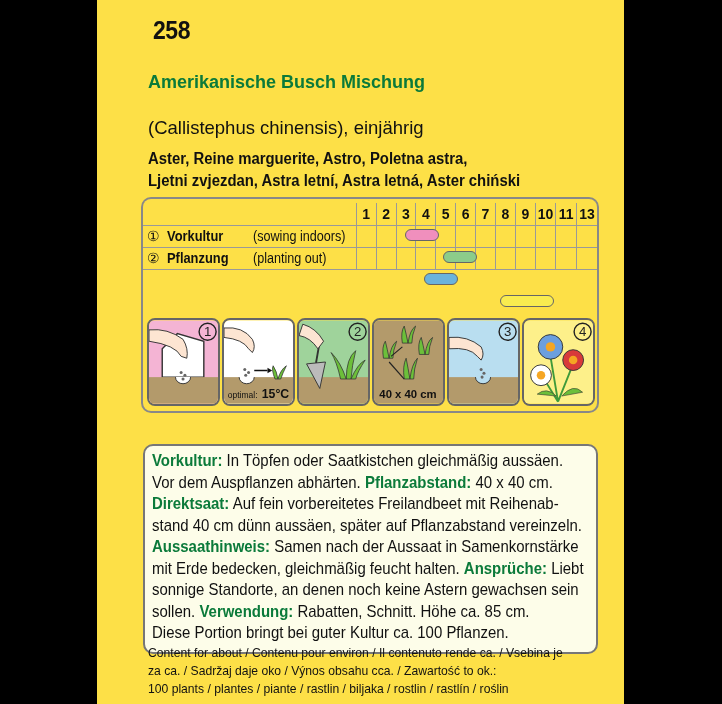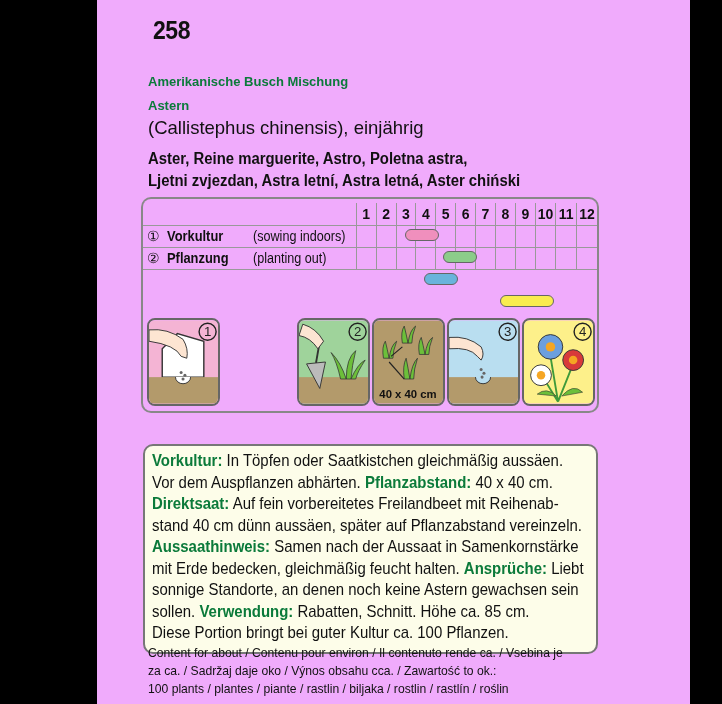--- a/index.html
+++ b/index.html
@@ -1,20 +1,20 @@
 <!DOCTYPE html>
 <html><head>
 <meta charset="utf-8">
 <style>
   * { box-sizing: border-box; margin: 0; padding: 0; }
   html, body { width: 722px; height: 704px; background: #000; overflow: hidden; }
   body { position: relative; font-family: "Liberation Sans", sans-serif; }
-  .page { position: absolute; left: 97px; top: 0; width: 593px; height: 704px; background: #f0abfc; }
+  .page { position: absolute; left: 97px; top: 0; width: 527px; height: 704px; background: #fde047; }
   .num { position: absolute; left: 56px; top: 16px; font-size: 25px; font-weight: bold; color: #111; letter-spacing: -0.5px; transform: scaleX(0.92); transform-origin: left; }
-  .title { position: absolute; left: 51px; top: 70px; font-size: 13px; font-weight: bold; color: #0b7a3a; line-height: 24px; }
+  .title { position: absolute; left: 51px; top: 70px; font-size: 18px; font-weight: bold; color: #0b7a3a; line-height: 24px; }
   .latin { position: absolute; left: 51px; top: 117px; font-size: 18.5px; color: #111; }
   .common { position: absolute; left: 51px; top: 148px; font-size: 16px; font-weight: bold; color: #111; line-height: 22px; transform: scaleX(0.93); transform-origin: left; white-space: nowrap; }
 
   .cal { position: absolute; left: 44px; top: 197px; width: 458px; height: 124px; border: 2px solid #888; border-bottom: none; border-radius: 10px 10px 0 0; }
   .cal table { position: absolute; left: 0; top: 4px; border-collapse: collapse; }
   .cal td { border: 1px solid #999; height: 22px; padding: 0; }
   .cal td.lbl { width: 199px; border-left: none; font-size: 14px; color: #111; white-space: nowrap; padding-left: 4px; margin-top: 40px; }
   .cal td.mo { width: 21px; text-align: center; font-size: 14px; font-weight: bold; color: #111; }
   .cal tr.head td { border-top: none; }
   .cal tr.head td.lbl { border-bottom: 1px solid #999; }
@@ -36,21 +36,20 @@
   .foot { position: absolute; left: 51px; top: 644px; font-size: 13.5px; line-height: 18px; color: #111; white-space: nowrap; transform: scaleX(0.9); transform-origin: left; }
 </style>
 </head>
 <body>
 
 <div class="page">
 
   <div class="num">258</div>
   <div class="title">
     <div>Amerikanische Busch Mischung</div>
-    <div>Astern</div>
   </div>
   <div class="latin">(Callistephus chinensis), einjährig</div>
   <div class="common">
     <div>Aster, Reine marguerite, Astro, Poletna astra,</div>
     <div>Ljetni zvjezdan, Astra letní, Astra letná, Aster chiński</div>
   </div>
 
   <div class="cal">
     <table>
       <tbody>
@@ -60,21 +59,21 @@
         <td class="mo">2</td>
         <td class="mo">3</td>
         <td class="mo">4</td>
         <td class="mo">5</td>
         <td class="mo">6</td>
         <td class="mo">7</td>
         <td class="mo">8</td>
         <td class="mo">9</td>
         <td class="mo">10</td>
         <td class="mo">11</td>
-        <td class="mo">12</td>
+        <td class="mo">13</td>
       </tr>
       <tr>
         <td class="lbl"><span class="circ">①</span><span class="b">Vorkultur</span><span class="e">(sowing indoors)</span></td>
         <td class="mo"></td>
             <td class="mo"></td>
             <td class="mo"></td>
             <td class="mo"></td>
             <td class="mo"></td>
             <td class="mo"></td>
             <td class="mo"></td>
@@ -119,20 +118,36 @@
         <path d="M28 60 a8 7 0 0 0 16 0" fill="#fff" stroke="#333" stroke-width="1"></path>
         <circle cx="34" cy="55" r="1.6" fill="#666"></circle>
           <circle cx="38" cy="58" r="1.6" fill="#666"></circle>
           <circle cx="36" cy="62" r="1.6" fill="#666"></circle>
         <path d="M0 10 Q20 8 36 20 Q42 30 40 40 L34 38 Q28 26 0 22 Z" fill="#fde5d2" stroke="#333" stroke-width="1"></path>
         <circle cx="62" cy="12" r="9" fill="none" stroke="#222" stroke-width="1.5"></circle>
         <text x="62" y="17" font-size="14" text-anchor="middle" font-family="Liberation Sans, sans-serif" fill="#222">1</text>
       </svg>
     </div>
 
+    <div class="pic" style="left:79px">
+      <svg viewBox="0 0 73 88">
+        <rect width="73" height="88" fill="#fff"></rect>
+        <rect y="60" width="73" height="28" fill="#b39a6b"></rect>
+        <path d="M16 60 a8 7 0 0 0 16 0" fill="#fff" stroke="#333" stroke-width="1"></path>
+        <circle cx="22" cy="52" r="1.6" fill="#666"></circle>
+          <circle cx="26" cy="55" r="1.6" fill="#666"></circle>
+          <circle cx="23" cy="58" r="1.6" fill="#666"></circle>
+        <line x1="32" y1="53" x2="46" y2="53" stroke="#111" stroke-width="1.5"></line>
+        <path d="M46 50 L51 53 L46 56 Z" fill="#111"></path>
+        <path d="M54 62 Q50 52 52 48 Q56 54 57 62 Q60 52 66 48 Q62 56 60 62 Z" fill="#6cbf3a" stroke="#333" stroke-width="0.8"></path>
+        <path d="M0 8 Q20 6 30 20 Q34 28 30 34 L26 30 Q20 20 0 18 Z" fill="#fde5d2" stroke="#333" stroke-width="1"></path>
+        <text x="4" y="82" font-size="9" font-family="Liberation Sans, sans-serif" fill="#111">optimal:</text>
+        <text x="40" y="82" font-size="13" font-weight="bold" font-family="Liberation Sans, sans-serif" fill="#111">15°C</text>
+      </svg>
+    </div>
 
     <div class="pic" style="left:154px">
       <svg viewBox="0 0 73 88">
         <rect width="73" height="88" fill="#9fd39b"></rect>
         <rect y="60" width="73" height="28" fill="#b39a6b"></rect>
         <path d="M44 62 Q40 44 34 34 Q44 44 50 62 Q50 40 60 32 Q56 48 55 62 Q62 46 70 42 Q62 54 60 62 Z" fill="#6cbf3a" stroke="#333" stroke-width="0.8"></path>
         <path d="M8 46 L28 44 L22 72 Z" fill="#bbb" stroke="#333" stroke-width="1"></path>
         <line x1="18" y1="45" x2="22" y2="22" stroke="#333" stroke-width="2"></line>
         <path d="M4 4 Q18 8 26 22 L20 30 Q12 18 0 16 Z" fill="#fde5d2" stroke="#333" stroke-width="1"></path>
         <circle cx="62" cy="12" r="9" fill="none" stroke="#222" stroke-width="1.5"></circle>

